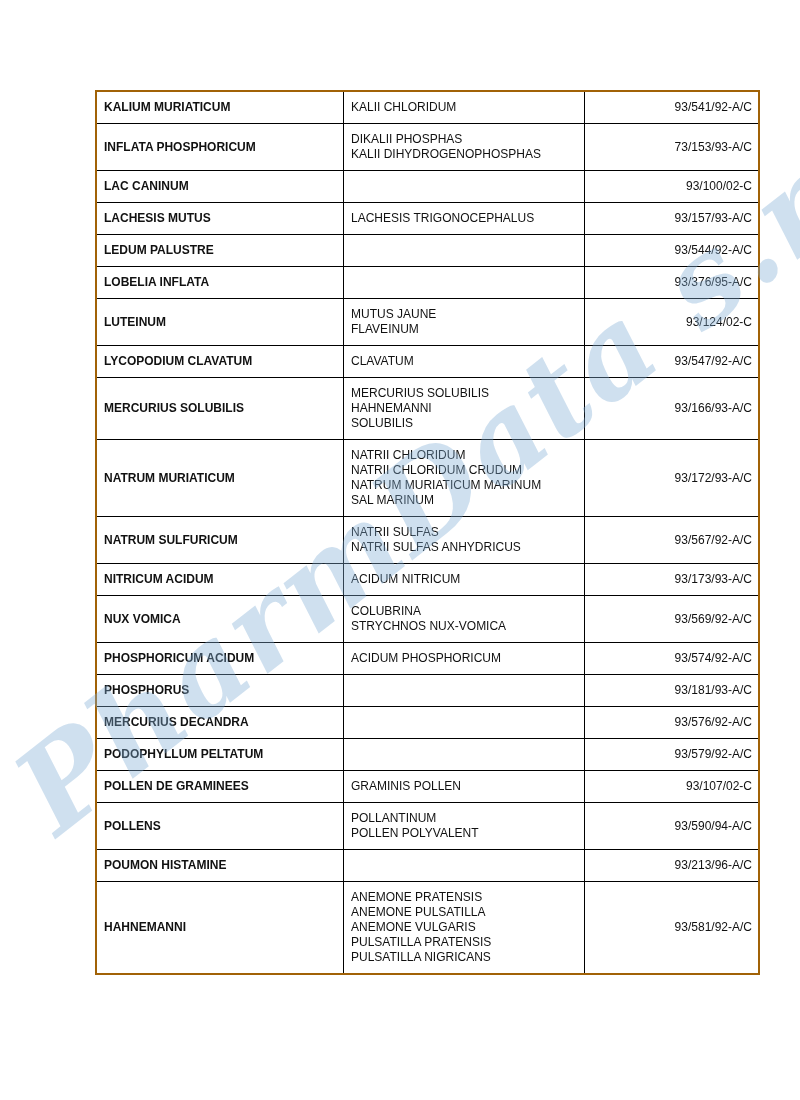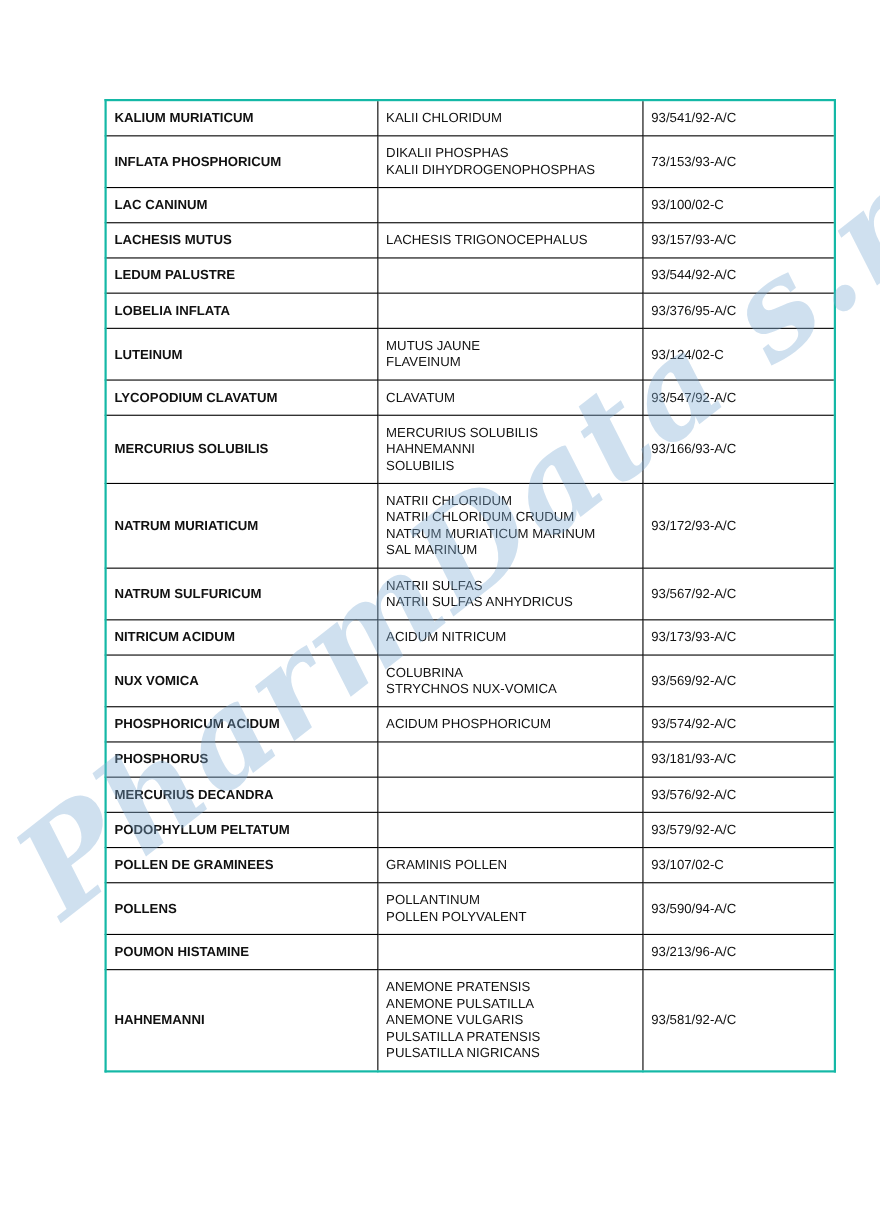--- a/index.html
+++ b/index.html
@@ -37,41 +37,42 @@
   .table-wrap {
     position: absolute;
     left: 95px;
     top: 90px;
     z-index: 1;
   }
   table.remedies {
     border-collapse: collapse;
     table-layout: fixed;
     width: 620px;
-    border: 2px solid #14b8a6;
+    border: 2px solid #a16207;
     background: transparent;
   }
   table.remedies td {
     border: 1px solid #000000;
     vertical-align: middle;
     padding: 8px 6px 8px 7px;
     font-size: 12px;
     line-height: 15px;
     overflow: hidden;
   }
   td.name-cell {
     width: 233px;
     font-weight: bold;
   }
   td.syn-cell {
     width: 227px;
     white-space: pre-line;
   }
   td.reg-cell {
     width: 160px;
+    text-align: right;
   }
 </style>
 </head>
 <body>
 
 <div class="page">
 
   <div class="watermark">PharmData s.r.o.</div>
 
   <div class="table-wrap">

